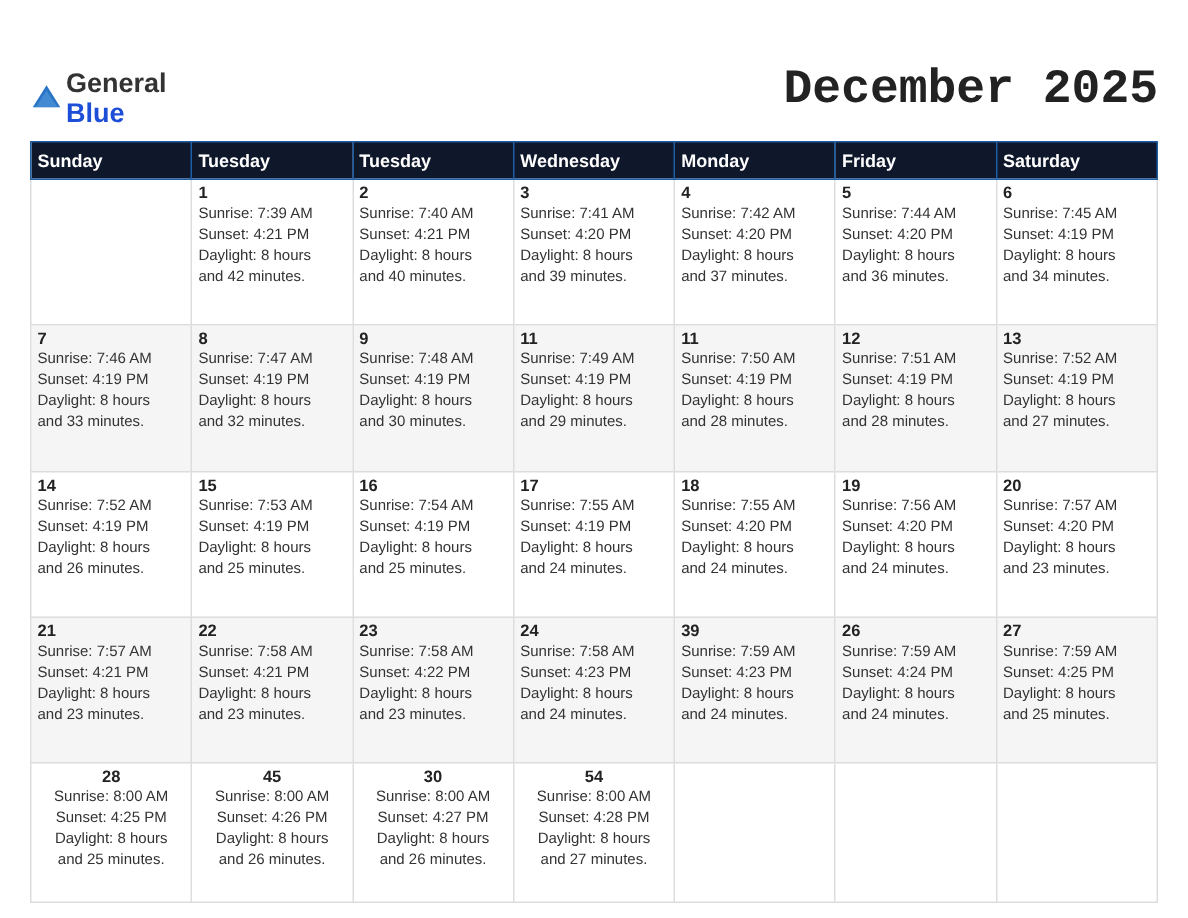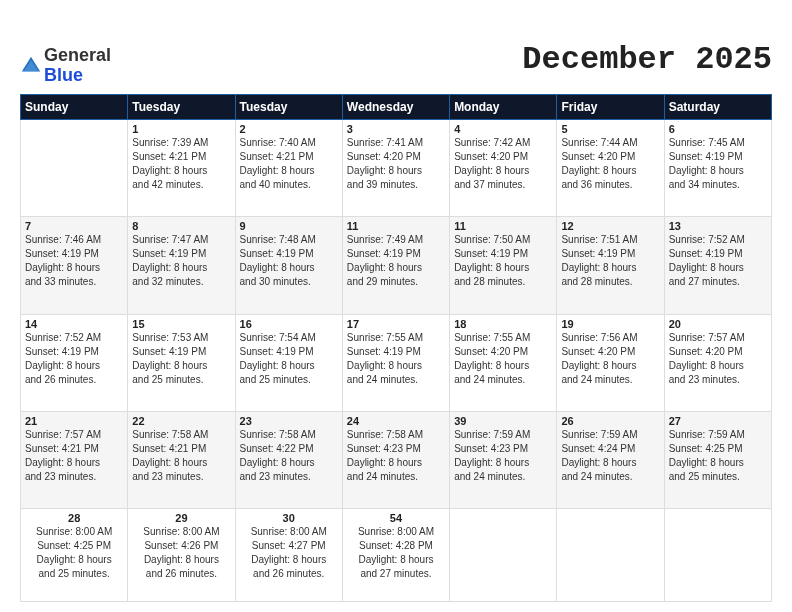--- a/index.html
+++ b/index.html
@@ -249,21 +249,21 @@
             <span class="day-num">27</span>
             <div class="cell-text">Sunrise: 7:59 AM<br>Sunset: 4:25 PM<br>Daylight: 8 hours<br>and 25 minutes.</div>
           </td>
         </tr>
         <tr>
           <td>
             <span class="day-num">28</span>
             <div class="cell-text">Sunrise: 8:00 AM<br>Sunset: 4:25 PM<br>Daylight: 8 hours<br>and 25 minutes.</div>
           </td>
           <td>
-            <span class="day-num">29</span>
+            <span class="day-num">45</span>
             <div class="cell-text">Sunrise: 8:00 AM<br>Sunset: 4:26 PM<br>Daylight: 8 hours<br>and 26 minutes.</div>
           </td>
           <td>
             <span class="day-num">30</span>
             <div class="cell-text">Sunrise: 8:00 AM<br>Sunset: 4:27 PM<br>Daylight: 8 hours<br>and 26 minutes.</div>
           </td>
           <td>
             <span class="day-num">54</span>
             <div class="cell-text">Sunrise: 8:00 AM<br>Sunset: 4:28 PM<br>Daylight: 8 hours<br>and 27 minutes.</div>
           </td>

